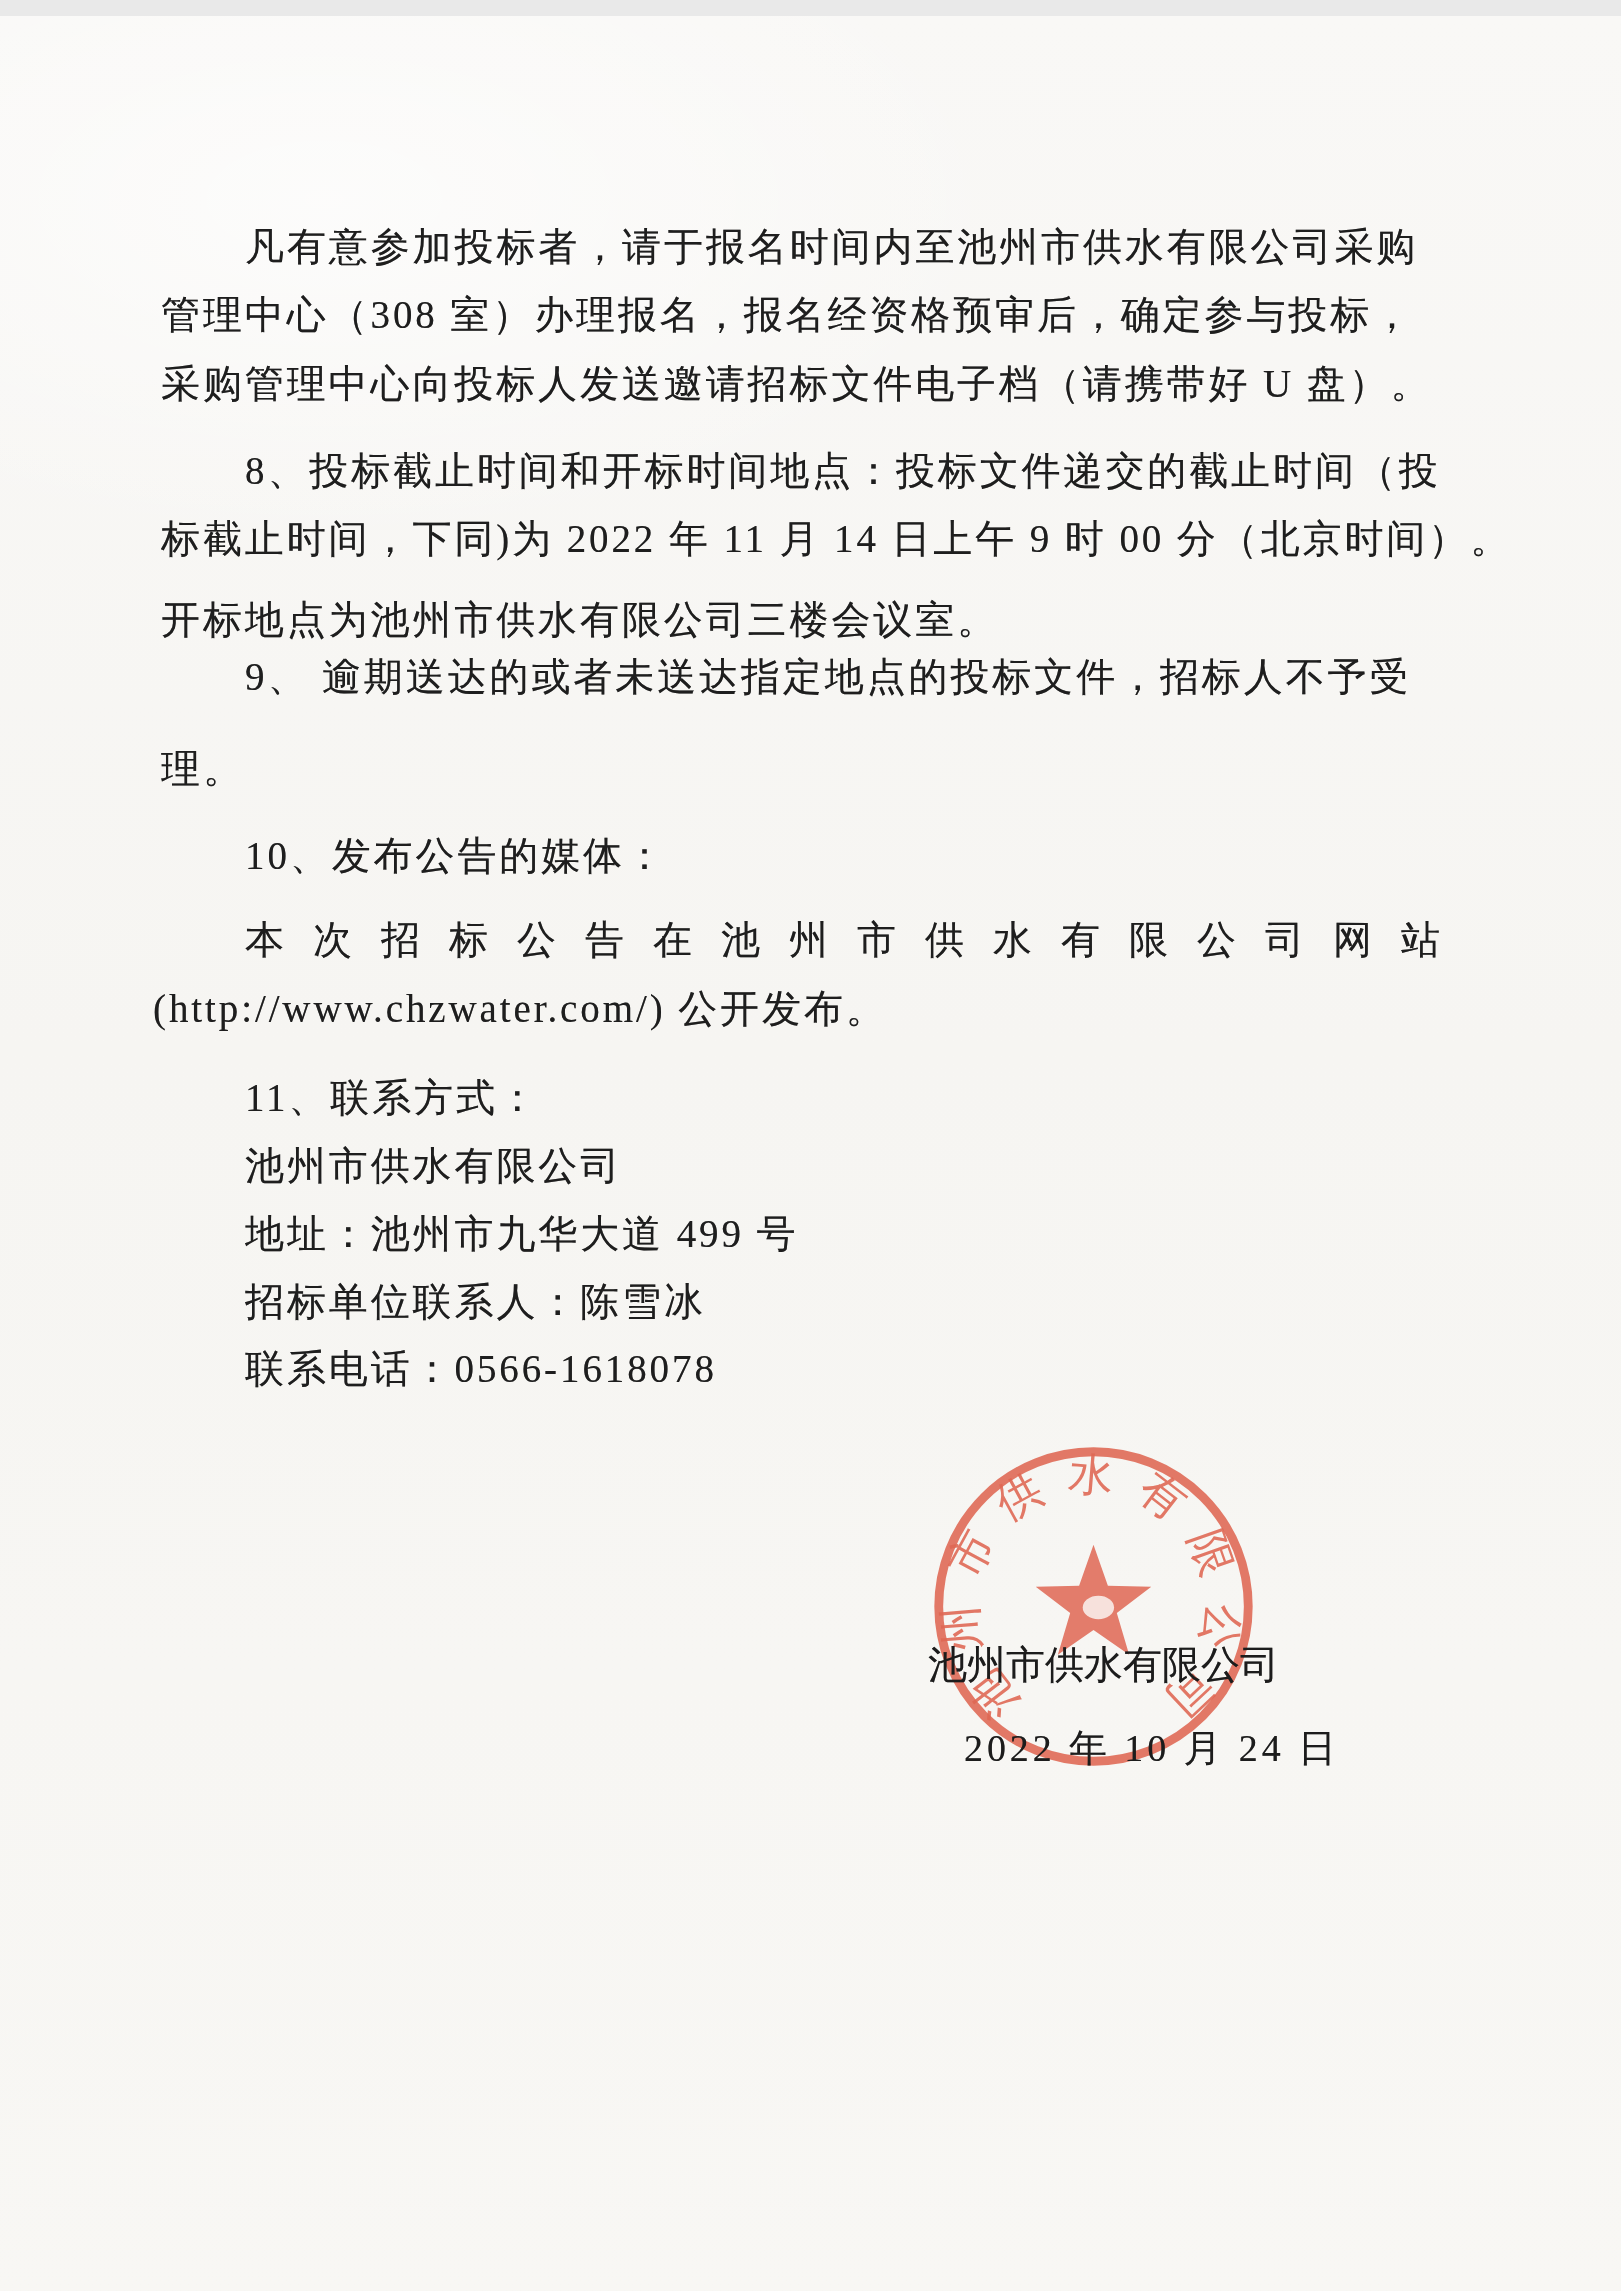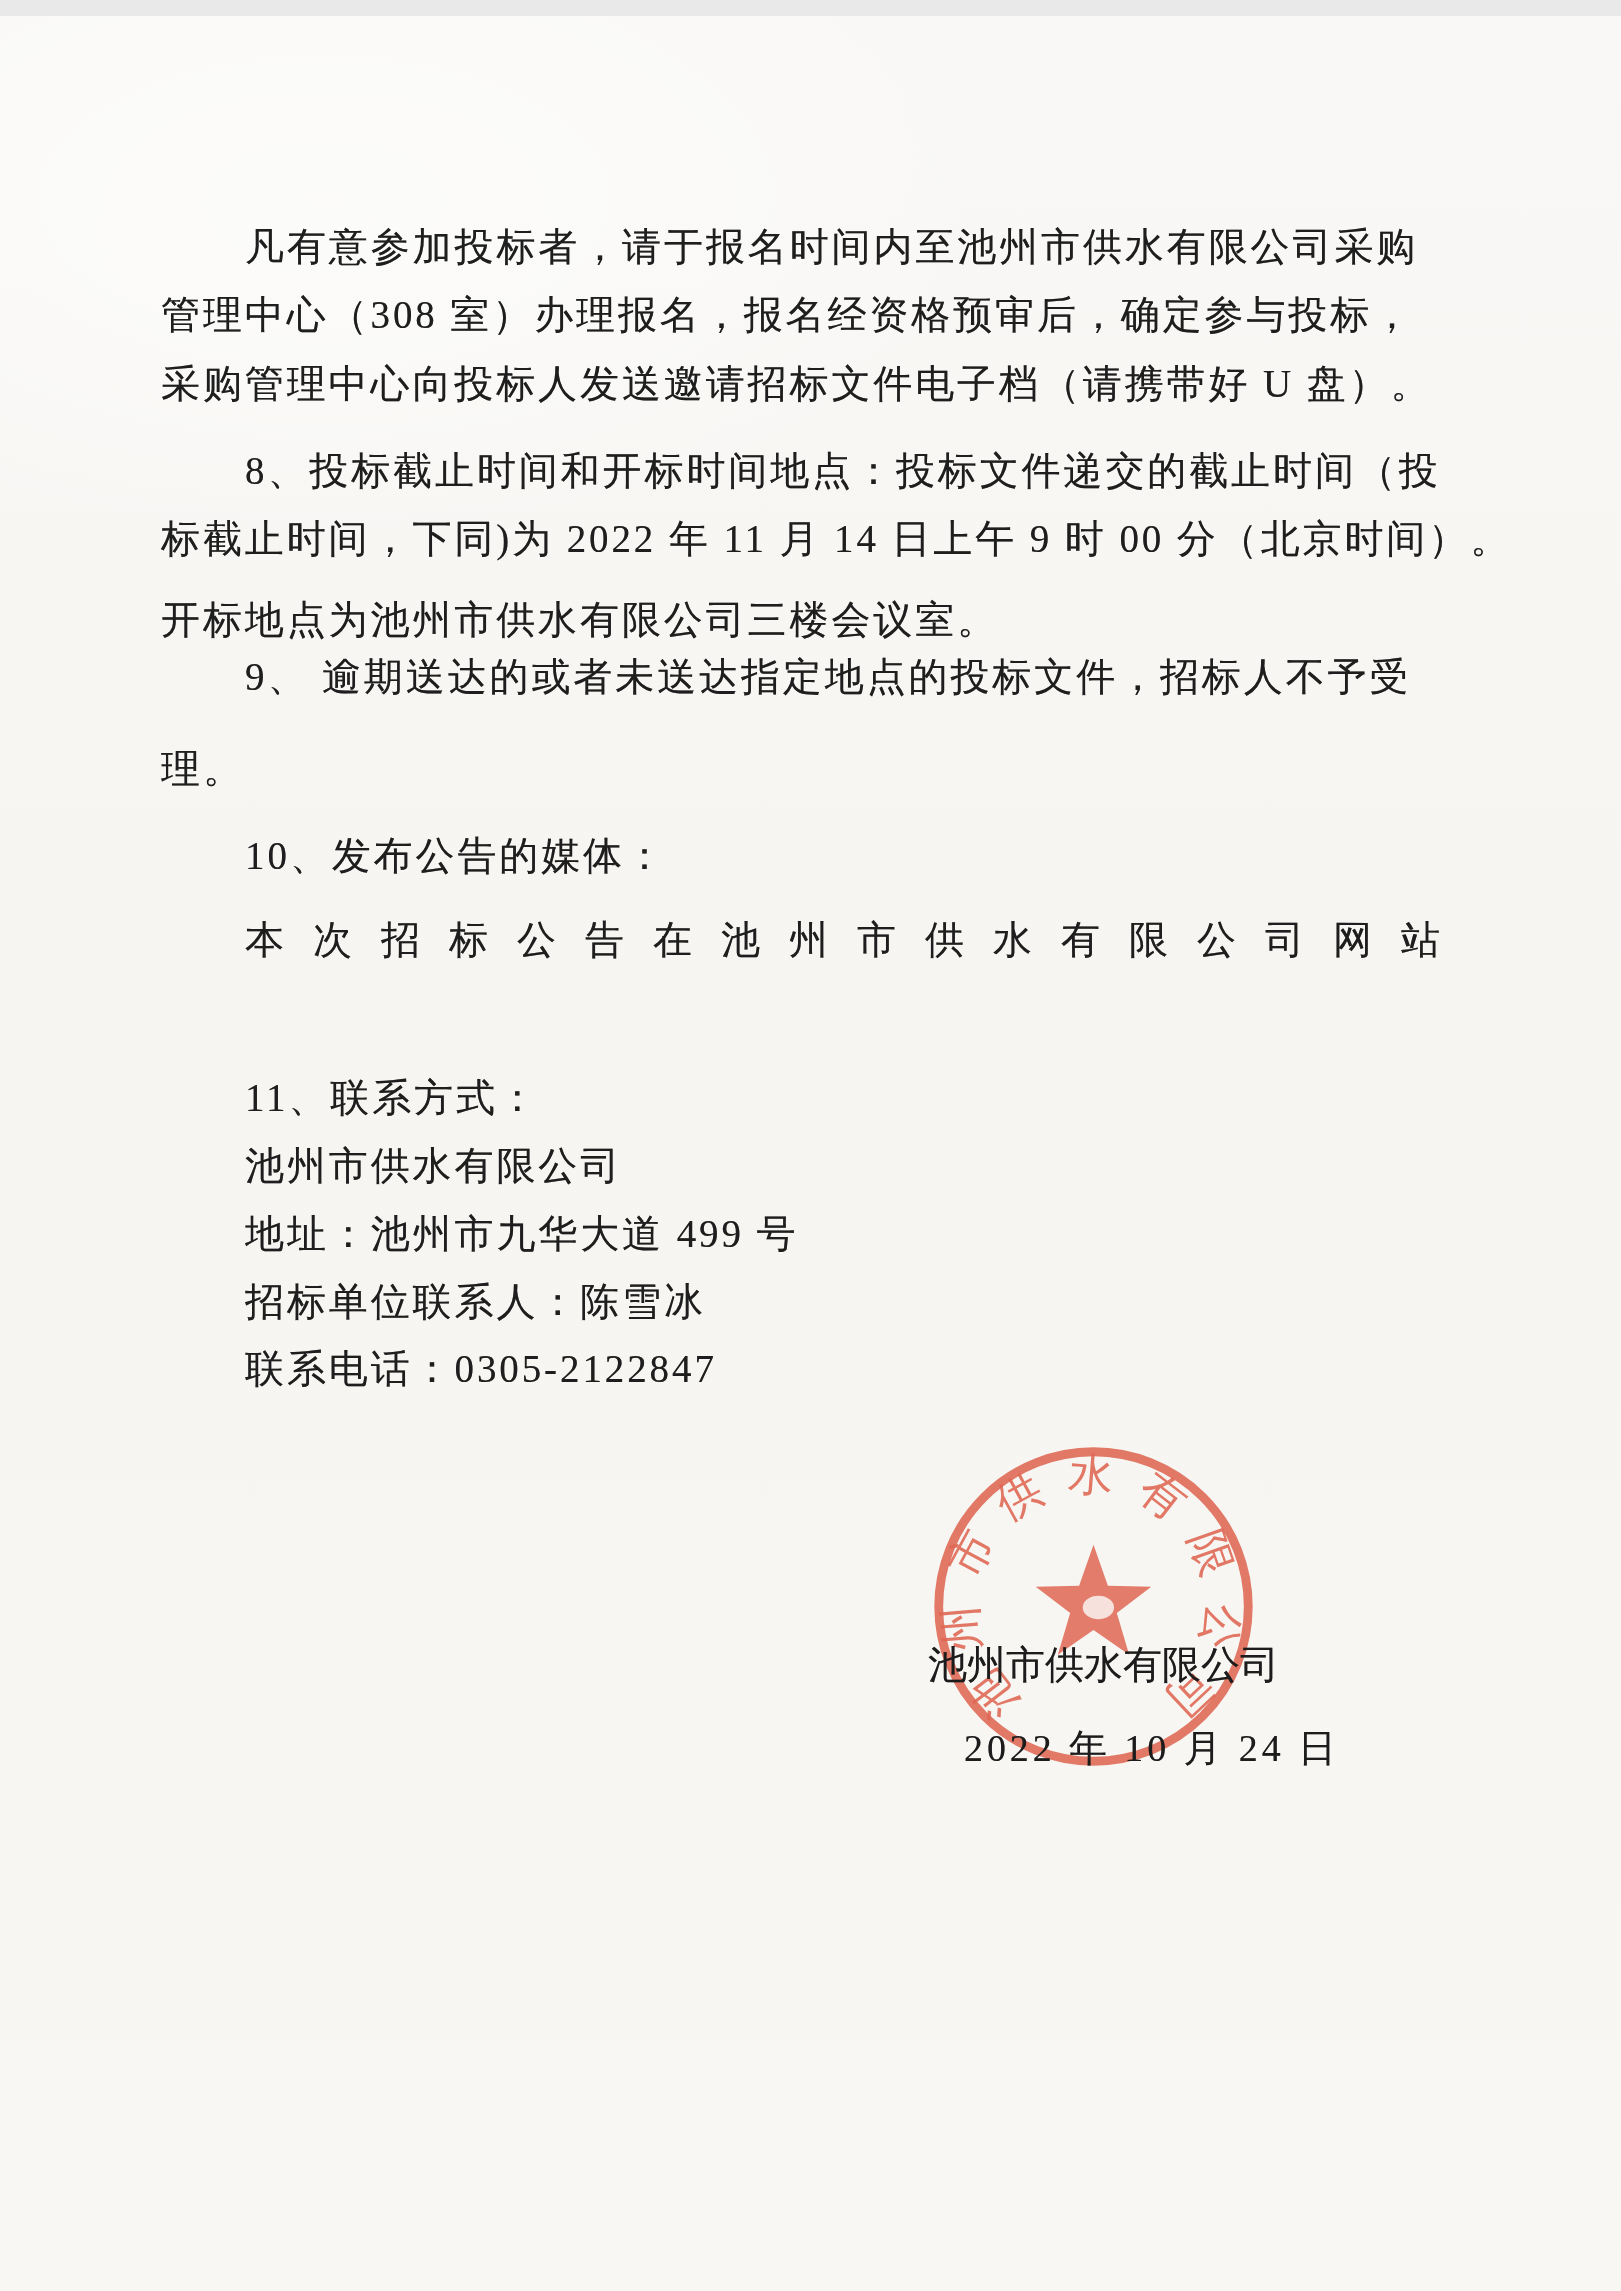--- a/index.html
+++ b/index.html
@@ -67,26 +67,27 @@
 
   <div class="line ind" style="top:435px">8、投标截止时间和开标时间地点：投标文件递交的截止时间（投</div>
   <div class="line ml" style="top:503px">标截止时间，下同)为 2022 年 11 月 14 日上午 9 时 00 分（北京时间）。</div>
   <div class="line ml" style="top:584px">开标地点为池州市供水有限公司三楼会议室。</div>
 
   <div class="line ind" style="top:641px">9、 逾期送达的或者未送达指定地点的投标文件，招标人不予受</div>
   <div class="line ml" style="top:733px">理。</div>
 
   <div class="line ind" style="top:820px">10、发布公告的媒体：</div>
   <div class="line ind spread" style="top:904px">本次招标公告在池州市供水有限公司网站</div>
+  <div class="line url" style="top:973px">(http://www.chzwater.com/) 公开发布。</div>
 
   <div class="line ind" style="top:1062px">11、联系方式：</div>
   <div class="line ind" style="top:1130px">池州市供水有限公司</div>
   <div class="line ind" style="top:1198px">地址：池州市九华大道 499 号</div>
   <div class="line ind" style="top:1266px">招标单位联系人：陈雪冰</div>
-  <div class="line ind" style="top:1333px">联系电话：0305-2122847</div>
+  <div class="line ind" style="top:1333px">联系电话：0566-1618078</div>
 
   <div class="stamp">
     <svg viewBox="0 0 342 342" xmlns="http://www.w3.org/2000/svg">
       <defs>
         <path id="sealArc" d="M 99.6 266.6 A 118 118 0 1 1 237.7 266.7" fill="none"></path>
       </defs>
       <circle cx="171" cy="171" r="158" fill="none" stroke="var(--stamp-color,#dd5b45)" stroke-width="9" opacity="0.88"></circle>
       <polygon points="171,108 185.7,149.8 230,150.8 194.8,177.7 207.4,220.2 171,195 134.6,220.2 147.2,177.7 112,150.8 156.3,149.8" fill="var(--stamp-color,#dd5b45)" opacity="0.85"></polygon>
       <ellipse cx="176" cy="172" rx="16" ry="12" fill="#fdfcfa" opacity="0.8"></ellipse>
       <text font-size="46" fill="var(--stamp-color,#dd5b45)" opacity="0.88" style="letter-spacing:22px;font-family:'Liberation Serif','DejaVu Serif',serif;">

